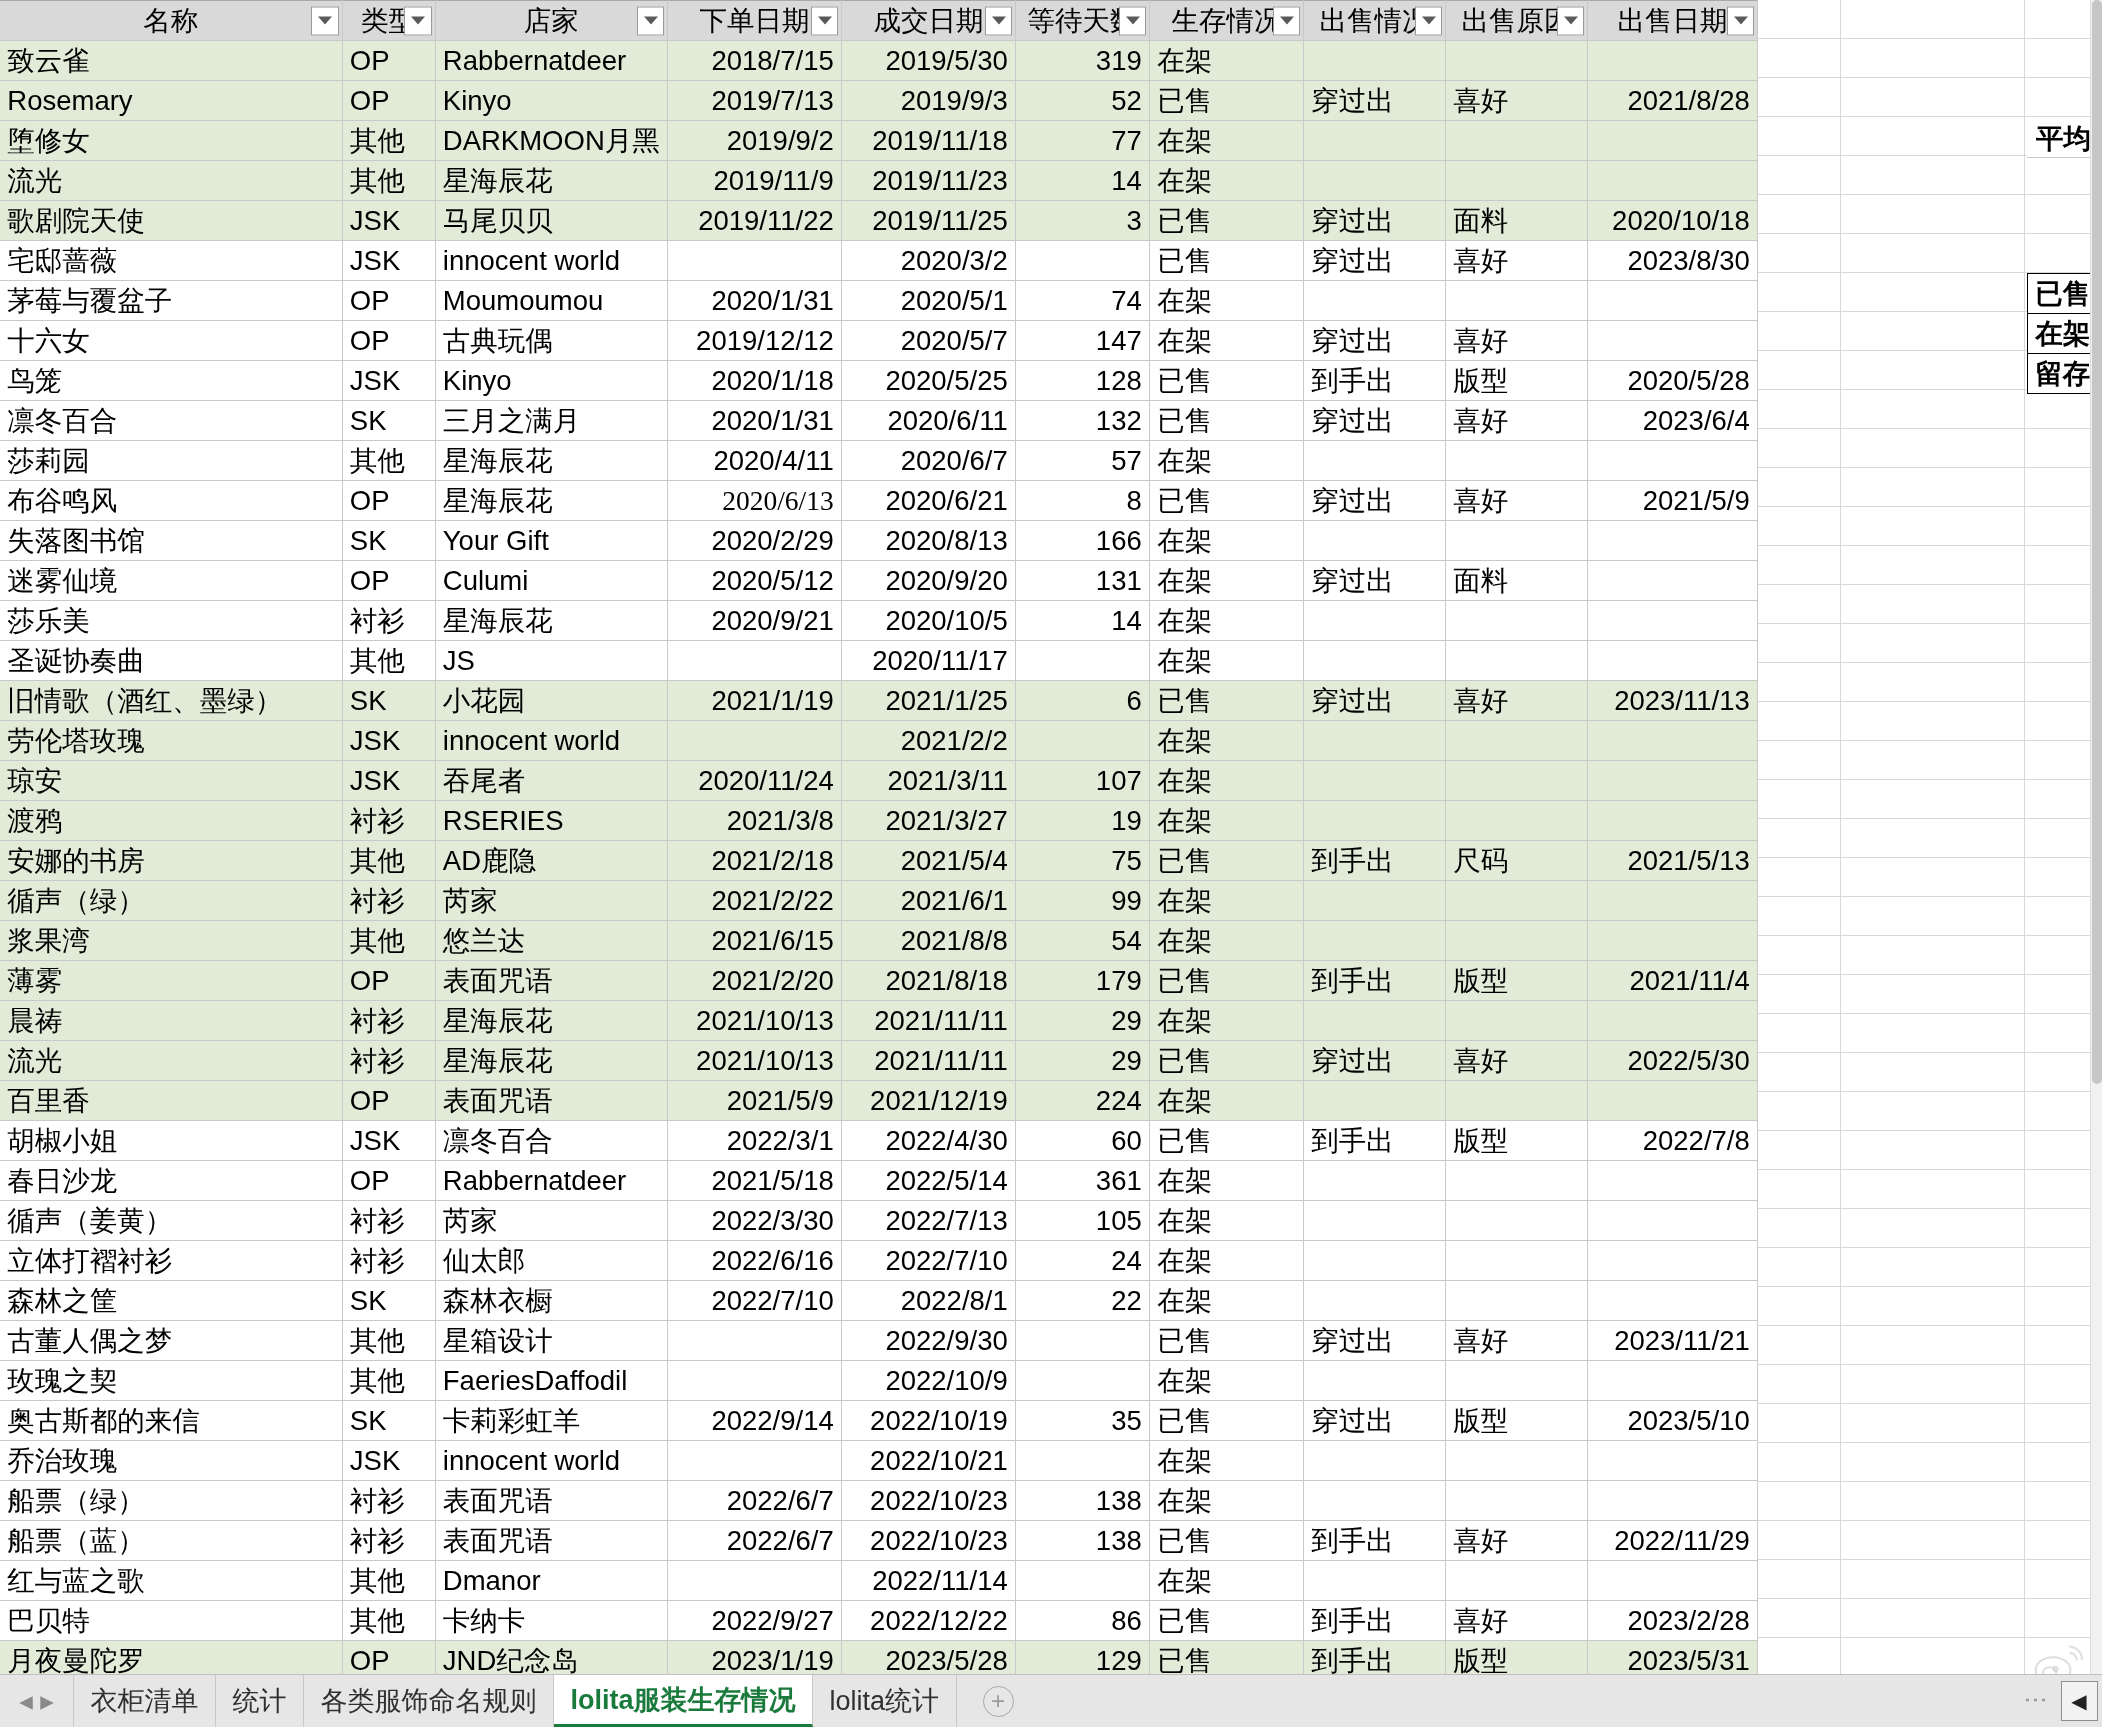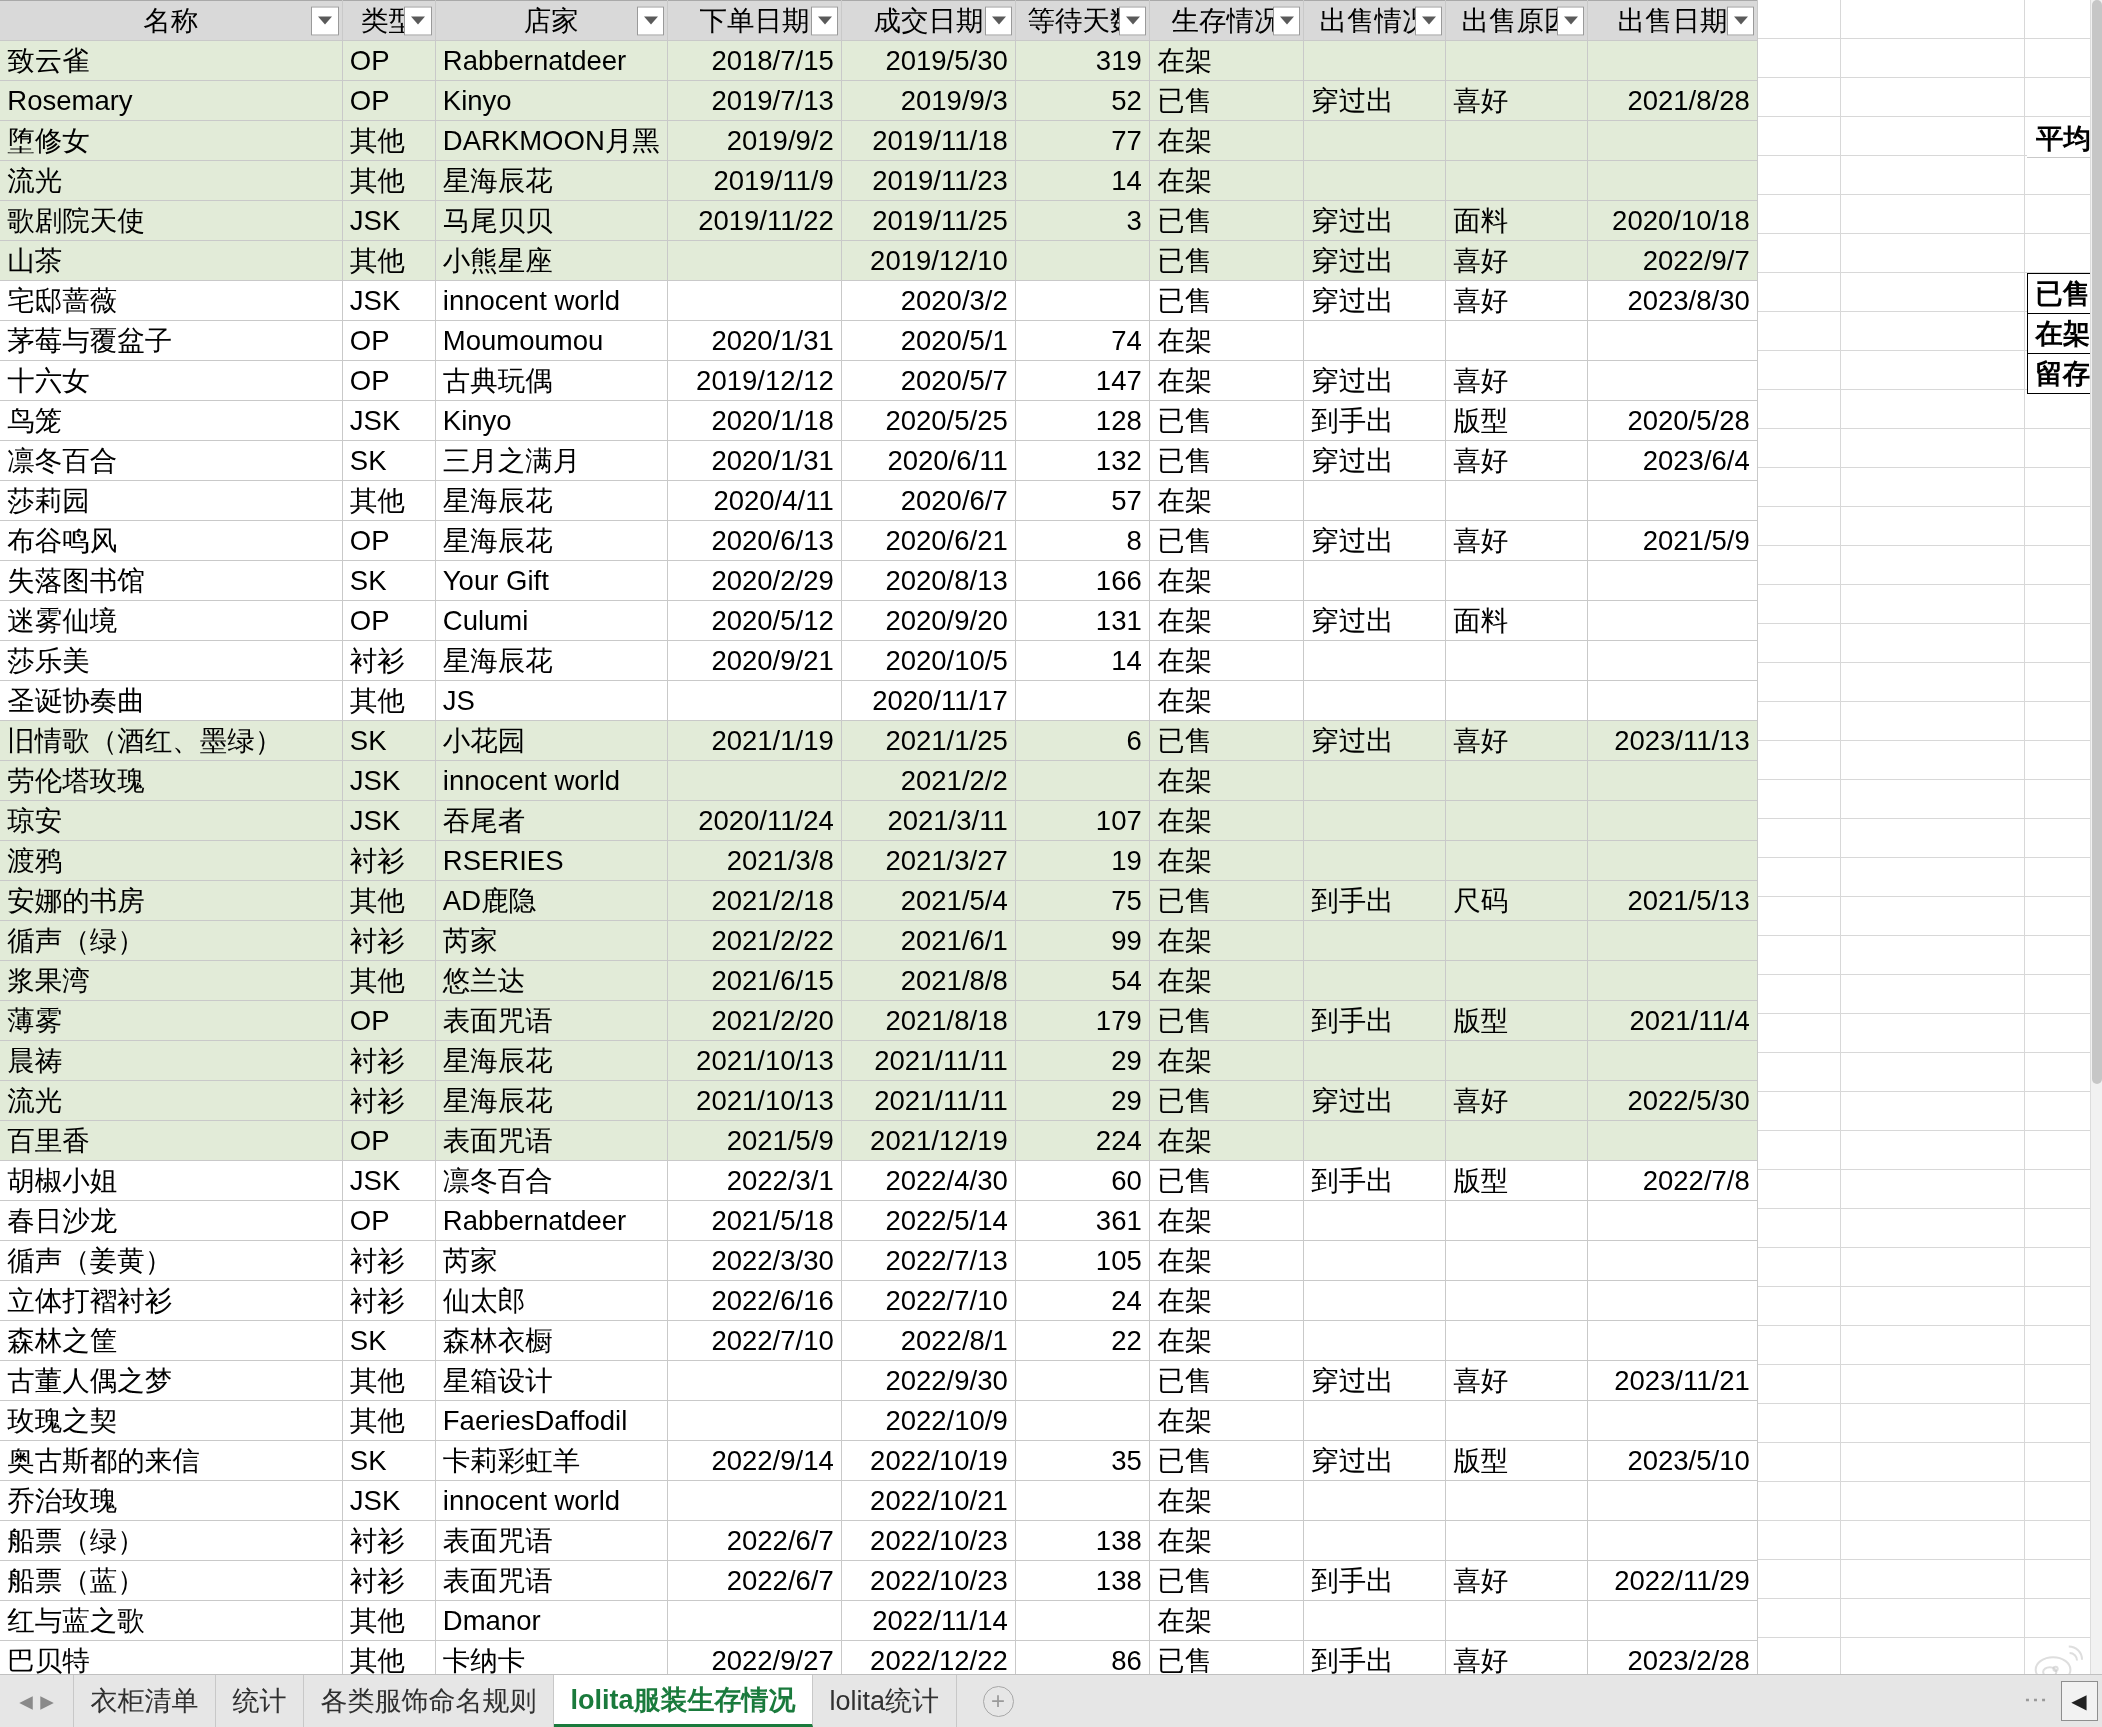--- a/index.html
+++ b/index.html
@@ -1014,32 +1014,20 @@
           <td class="c-type" style="width: 93px;">JSK</td>
           <td class="c-shop" style="width: 228px;">马尾贝贝</td>
           <td class="c-order" style="width: 174px;">2019/11/22</td>
           <td class="c-deal" style="width: 174px;">2019/11/25</td>
           <td class="c-wait" style="width: 134px;">3</td>
           <td class="c-status" style="width: 154px;">已售</td>
           <td class="c-sellcond" style="width: 142px;">穿过出</td>
           <td class="c-sellreason" style="width: 142px;">面料</td>
           <td class="c-selldate" style="width: 170px;">2020/10/18</td>
         </tr>
-        <tr class="green">
-          <td class="c-name" style="width: 342px;">山茶</td>
-          <td class="c-type" style="width: 93px;">其他</td>
-          <td class="c-shop" style="width: 228px;">小熊星座</td>
-          <td class="c-order" style="width: 174px;"></td>
-          <td class="c-deal" style="width: 174px;">2019/12/10</td>
-          <td class="c-wait" style="width: 134px;"></td>
-          <td class="c-status" style="width: 154px;">已售</td>
-          <td class="c-sellcond" style="width: 142px;">穿过出</td>
-          <td class="c-sellreason" style="width: 142px;">喜好</td>
-          <td class="c-selldate" style="width: 170px;">2022/9/7</td>
-        </tr>
         <tr class="white">
           <td class="c-name" style="width: 342px;">宅邸蔷薇</td>
           <td class="c-type" style="width: 93px;">JSK</td>
           <td class="c-shop" style="width: 228px;">innocent world</td>
           <td class="c-order" style="width: 174px;"></td>
           <td class="c-deal" style="width: 174px;">2020/3/2</td>
           <td class="c-wait" style="width: 134px;"></td>
           <td class="c-status" style="width: 154px;">已售</td>
           <td class="c-sellcond" style="width: 142px;">穿过出</td>
           <td class="c-sellreason" style="width: 142px;">喜好</td>
@@ -1102,21 +1090,21 @@
           <td class="c-wait" style="width: 134px;">57</td>
           <td class="c-status" style="width: 154px;">在架</td>
           <td class="c-sellcond" style="width: 142px;"></td>
           <td class="c-sellreason" style="width: 142px;"></td>
           <td class="c-selldate" style="width: 170px;"></td>
         </tr>
         <tr class="white">
           <td class="c-name" style="width: 342px;">布谷鸣风</td>
           <td class="c-type" style="width: 93px;">OP</td>
           <td class="c-shop" style="width: 228px;">星海辰花</td>
-          <td class="c-order" style="width: 174px;">2020/6/13</td>
+          <td class="c-order" style="width: 174px; font-family: Liberation Serif, serif;">2020/6/13</td>
           <td class="c-deal" style="width: 174px;">2020/6/21</td>
           <td class="c-wait" style="width: 134px;">8</td>
           <td class="c-status" style="width: 154px;">已售</td>
           <td class="c-sellcond" style="width: 142px;">穿过出</td>
           <td class="c-sellreason" style="width: 142px;">喜好</td>
           <td class="c-selldate" style="width: 170px;">2021/5/9</td>
         </tr>
         <tr class="white">
           <td class="c-name" style="width: 342px;">失落图书馆</td>
           <td class="c-type" style="width: 93px;">SK</td>

